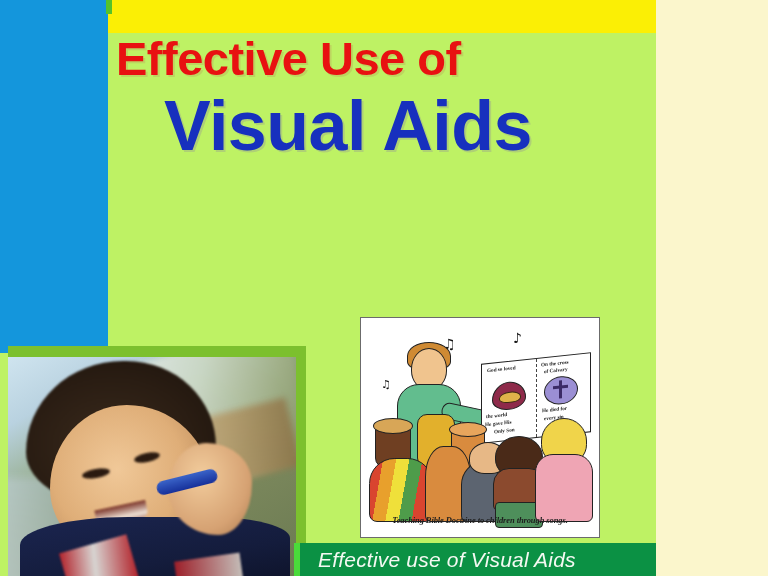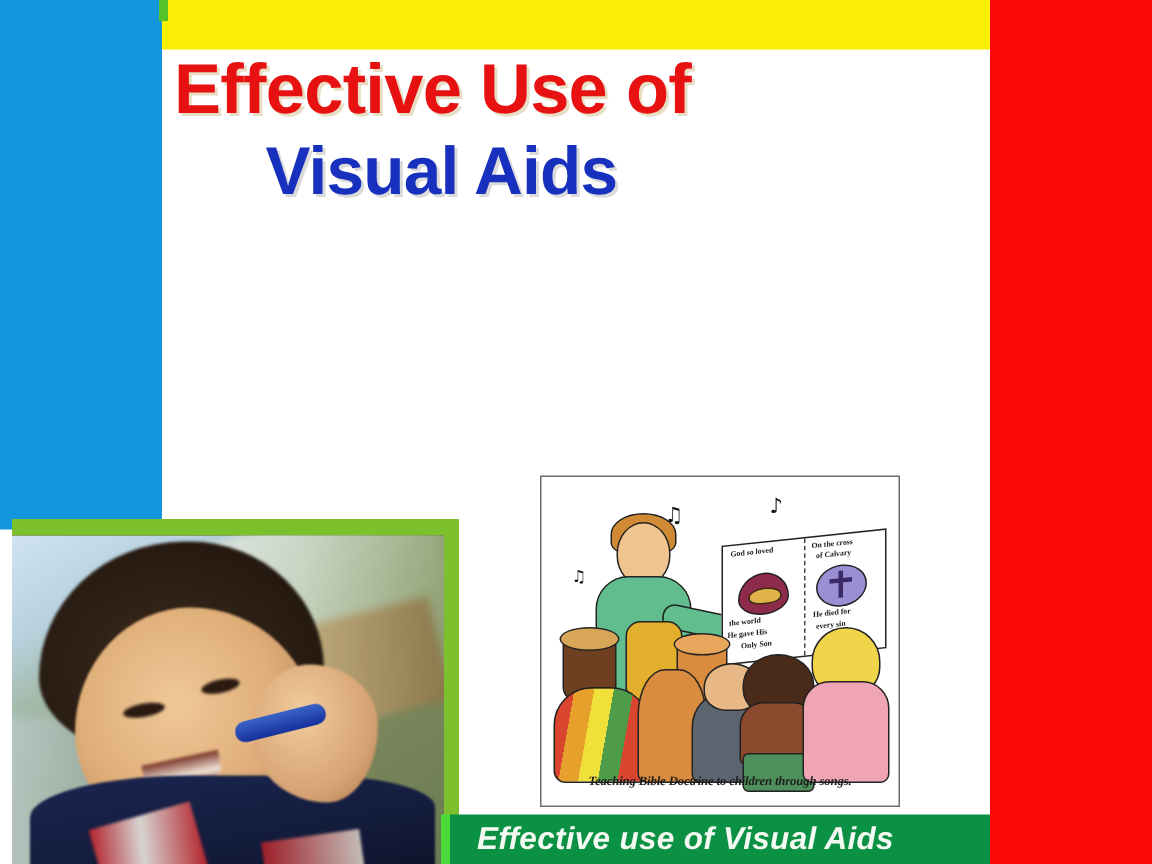--- a/index.html
+++ b/index.html
@@ -1,39 +1,39 @@
 <!DOCTYPE html>
 <html><head>
 <meta charset="utf-8">
 <style>
   html,body{margin:0;padding:0;}
   body{
     width:768px;height:576px;overflow:hidden;
     background:#FBF6CC;
     font-family:"Liberation Sans", sans-serif;
   }
-  #slide{position:relative;width:768px;height:576px;overflow:hidden;background:#ffffff;}
+  #slide{position:relative;width:656px;height:576px;overflow:hidden;background:#bef264;}
 
   
   .band-left-blue{position:absolute;left:0;top:0;width:108px;height:353px;background:#1496DC;}
   .band-top-yellow{position:absolute;left:108px;top:0;width:552px;height:33px;background:#FBEF05;}
   .band-right-red{position:absolute;left:660px;top:0;width:108px;height:576px;background:#FB0707;}
   .sliver-green{position:absolute;left:106px;top:0;width:6px;height:14px;background:#55C22A;}
 
   
   .title-line1{
     position:absolute;left:116px;top:34px;
     font-size:47px;font-weight:bold;color:#E81111;
     letter-spacing:-0.5px;line-height:1.05;
     text-shadow:2px 2px 0 rgba(190,160,90,.35);
     white-space:nowrap;
   }
   .title-line2{
-    position:absolute;left:177px;top:90px;
-    font-size:45px;font-weight:bold;color:#1730BE;
+    position:absolute;left:164px;top:90px;
+    font-size:70px;font-weight:bold;color:#1730BE;
     letter-spacing:-0.5px;line-height:1.05;
     text-shadow:2px 2px 0 rgba(150,150,150,.35);
     white-space:nowrap;
   }
 
   
   .body-copy{
     position:absolute;left:116px;top:155px;width:545px;
     font-size:19.5px;font-weight:bold;color:#161616;
     line-height:1.42;letter-spacing:-0.15px;
@@ -131,21 +131,21 @@
   .note{position:absolute;color:#111;font-size:14px;font-family:"DejaVu Sans",sans-serif;}
 
   
   .footer-bar{
     position:absolute;left:300px;top:543px;width:360px;height:33px;
     background:#0B9144;
   }
   .footer-accent{position:absolute;left:294px;top:543px;width:7px;height:33px;background:#4ADB3A;}
   .footer-text{
     position:absolute;left:18px;top:5px;
-    font-size:21px;font-weight:bold;font-style:italic;color:#F4F9F2;
+    font-size:21px;font-weight:normal;font-style:italic;color:#F4F9F2;
     letter-spacing:.2px;white-space:nowrap;
   }
 </style>
 </head>
 <body>
 
 <div id="slide">
 
   <div class="band-left-blue"></div>
   <div class="band-top-yellow"></div>

